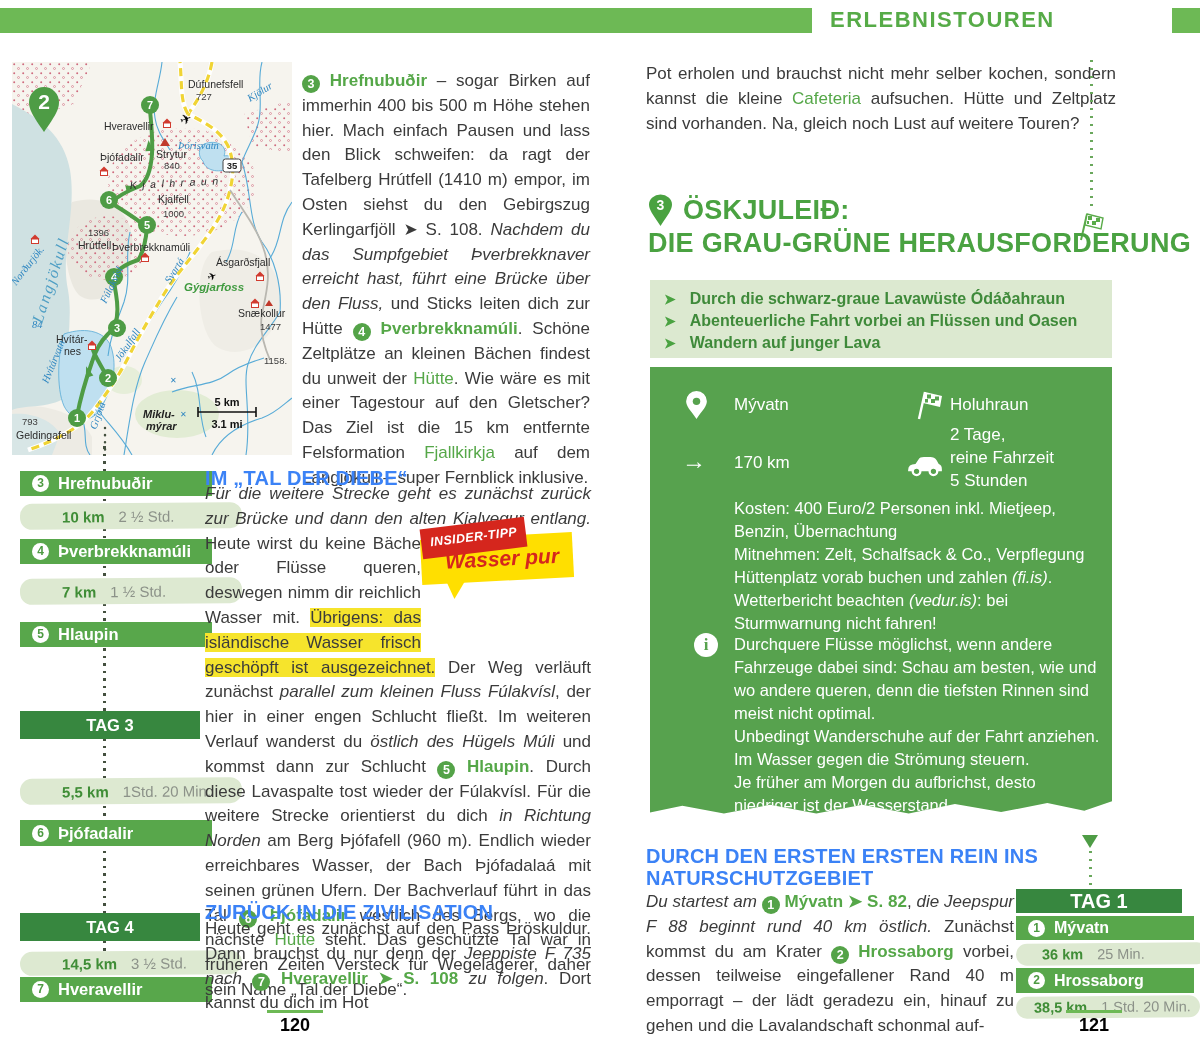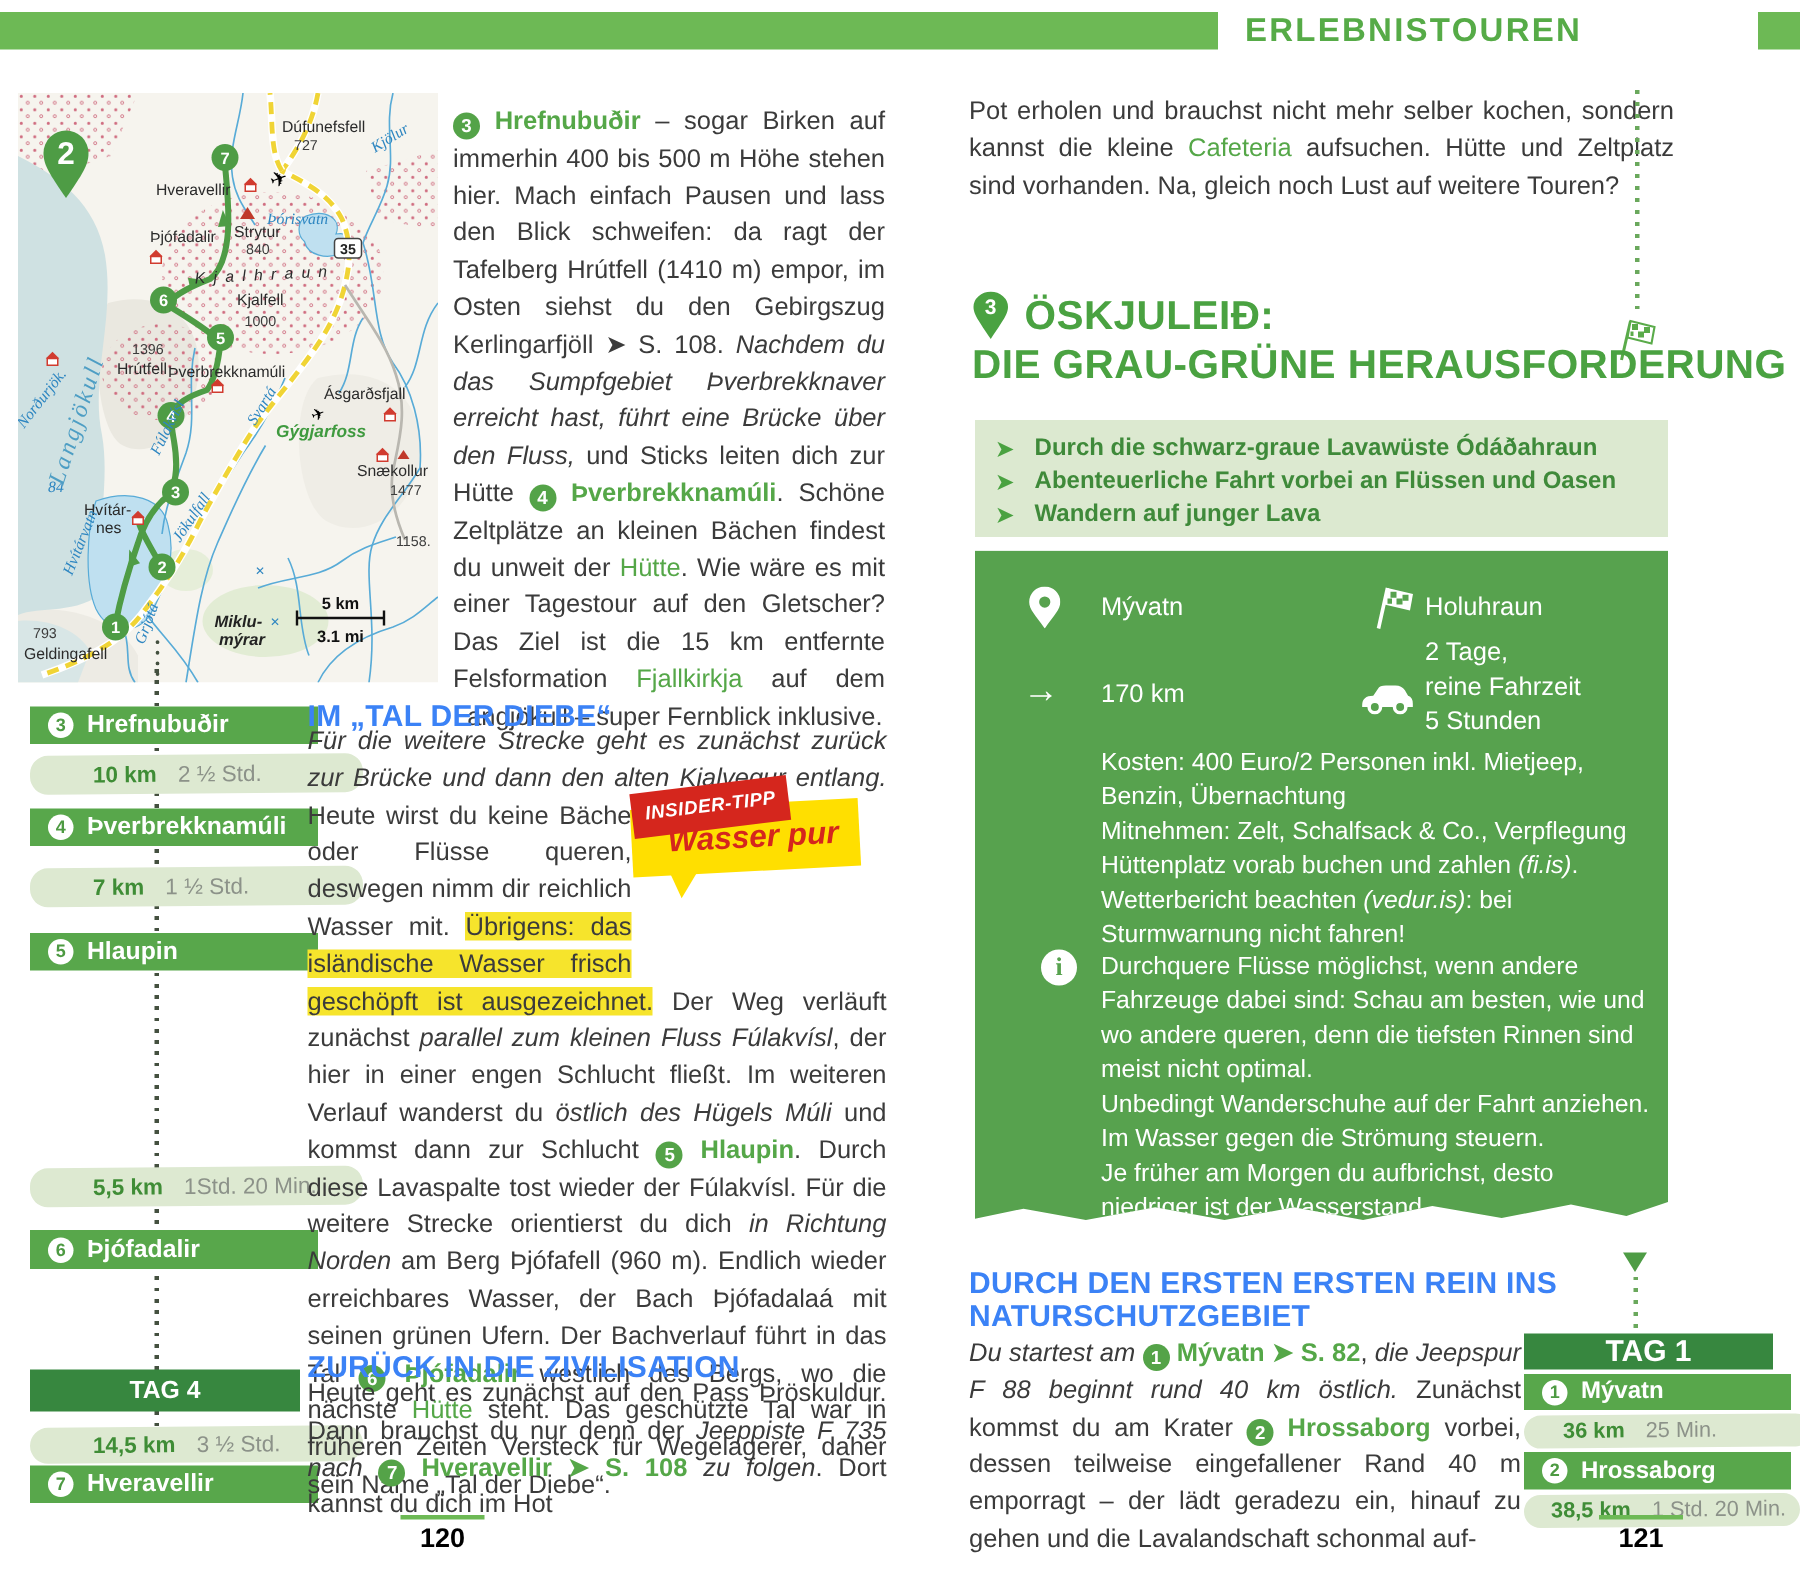--- a/index.html
+++ b/index.html
@@ -284,20 +284,21 @@
     <span>Þverbrekknamúli</span>
   </div>
   <div class="leg leg-pad-l" style="left:20px;top:578px;width:180px;height:26px;">
     <span class="km">7 km</span>
     <span>1 ½ Std.</span>
   </div>
   <div class="station" style="left:20px;top:622px;width:180px;height:25px;">
     <span class="dot">5</span>
     <span>Hlaupin</span>
   </div>
+  <div class="day" style="left:20px;top:711px;width:180px;height:28px;">TAG 3</div>
   <div class="leg leg-pad-l" style="left:20px;top:778px;width:180px;height:26px;">
     <span class="km">5,5 km</span>
     <span>1Std. 20 Min.</span>
   </div>
   <div class="station" style="left:20px;top:820px;width:180px;height:26px;">
     <span class="dot">6</span>
     <span>Þjófadalir</span>
   </div>
   <div class="day" style="left:20px;top:913px;width:180px;height:28px;">TAG 4</div>
   <div class="leg leg-pad-l" style="left:20px;top:951px;width:180px;height:24px;">

